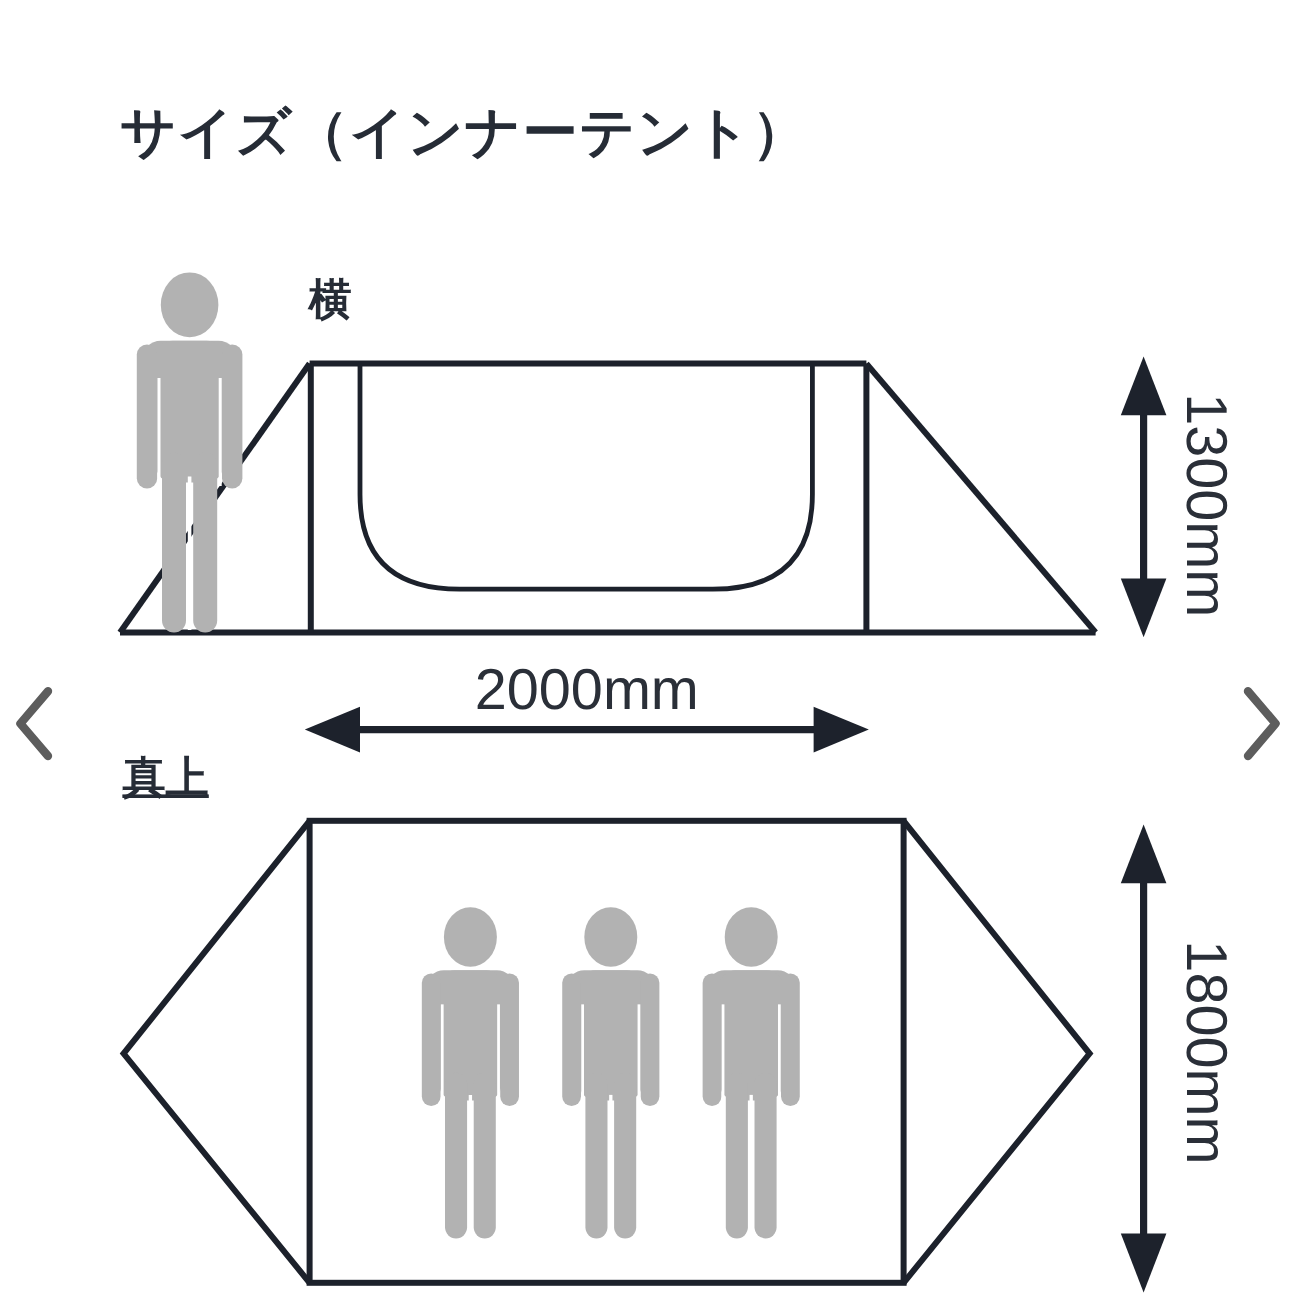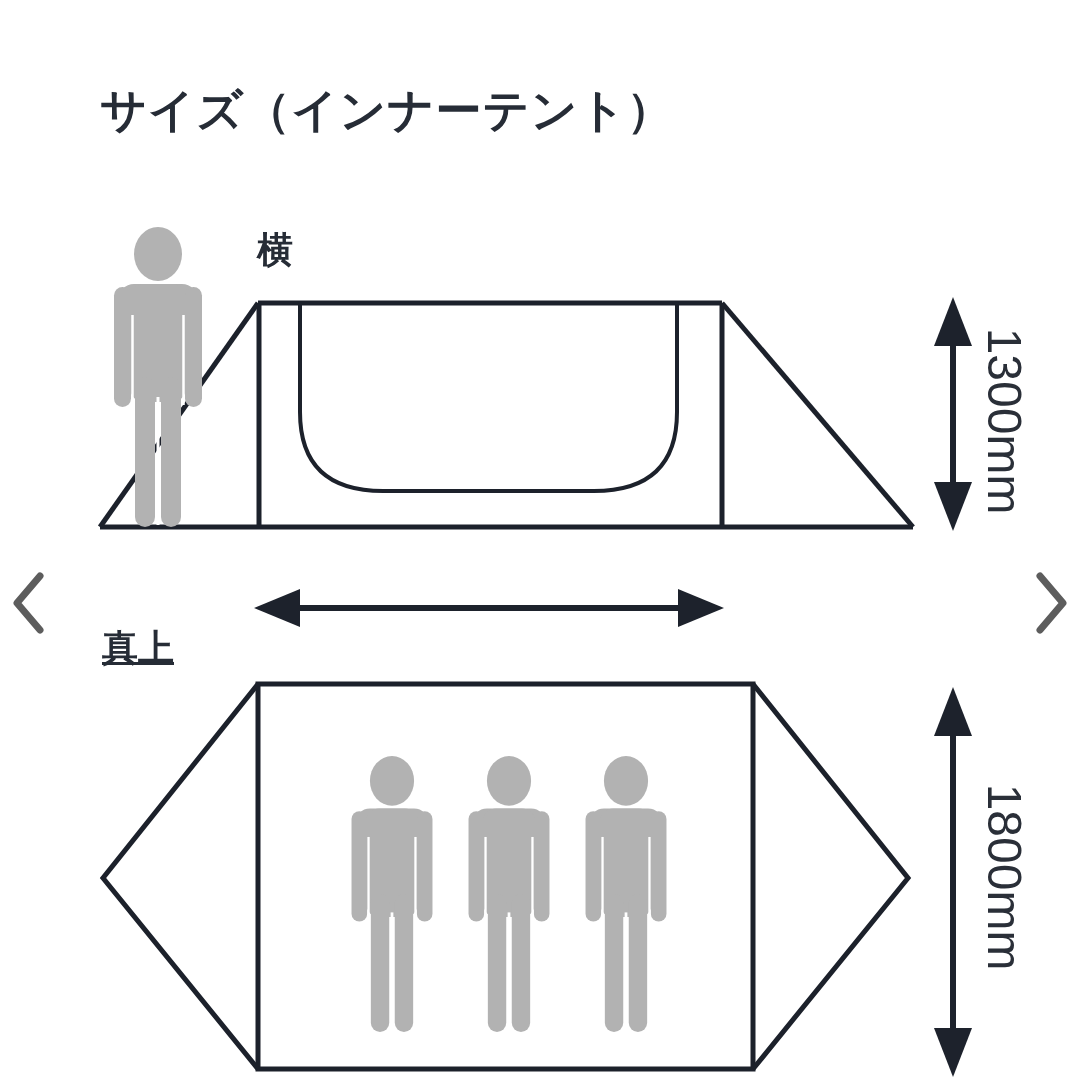--- a/index.html
+++ b/index.html
@@ -126,20 +126,21 @@
       <polygon points="953,687 934,736 972,736"></polygon>
       <polygon points="953,1077 934,1028 972,1028"></polygon>
     </g>
   </svg>
 
   <div class="txt page-title">サイズ（インナーテント）</div>
 
   <div class="txt view-label label-side">横</div>
   <div class="txt view-label label-top">真上</div>
 
+  <div class="txt dim dim-width">2000mm</div>
   <div class="txt dim dim-rot dim-height">1300mm</div>
   <div class="txt dim dim-rot dim-depth">1800mm</div>
 
   <button class="nav-btn nav-prev" aria-label="previous image">
     <svg width="48" height="70" viewBox="0 0 48 70">
       <polyline points="34,8 11,35 34,62" fill="none" stroke="#5d5d5d" stroke-width="7" stroke-linecap="round" stroke-linejoin="round"></polyline>
     </svg>
   </button>
   <button class="nav-btn nav-next" aria-label="next image">
     <svg width="48" height="70" viewBox="0 0 48 70">

